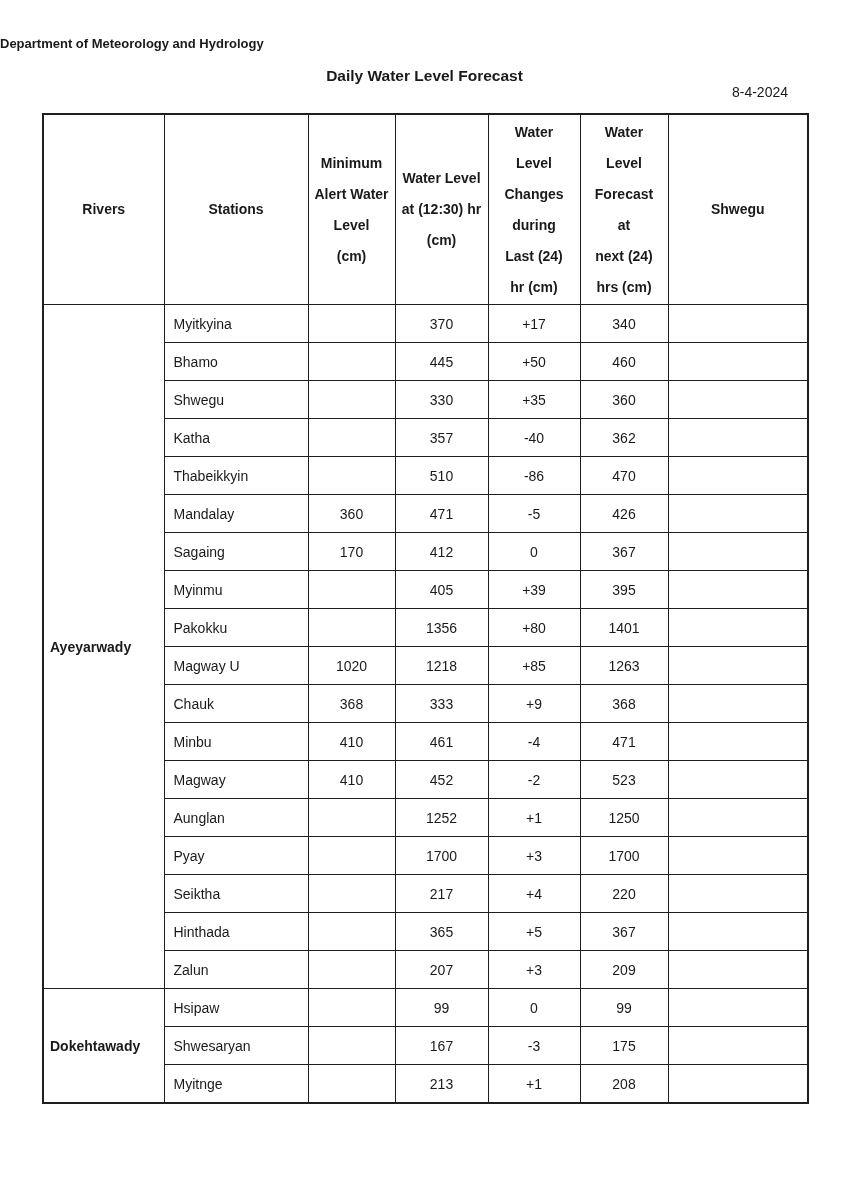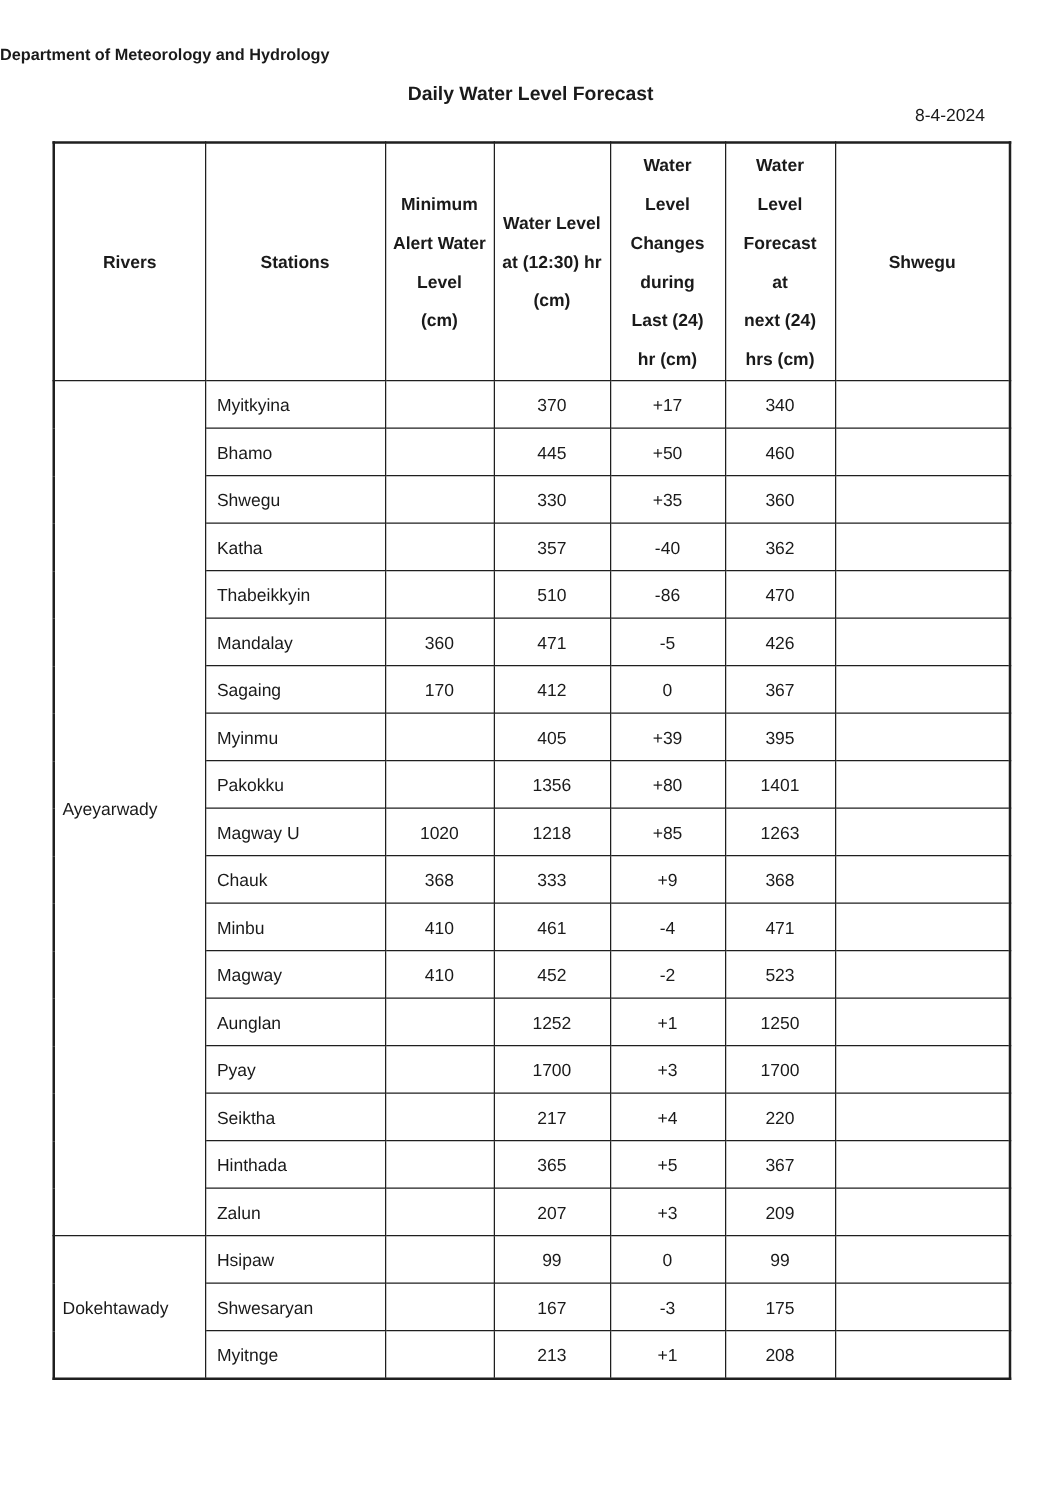--- a/index.html
+++ b/index.html
@@ -60,20 +60,21 @@
   .forecast td {
     height: 37px;
   }
   .forecast td.station-cell {
     text-align: left;
     padding-left: 9px;
   }
   .forecast td.river-cell {
     text-align: left;
     padding-left: 6px;
+    font-weight: bold;
   }
 </style>
 </head>
 <body>
 
 <div class="doc-title">Department of Meteorology and Hydrology</div>
 <div class="doc-subtitle">Daily Water Level Forecast</div>
 <div class="doc-date">8-4-2024</div>
 
 <table class="forecast">

